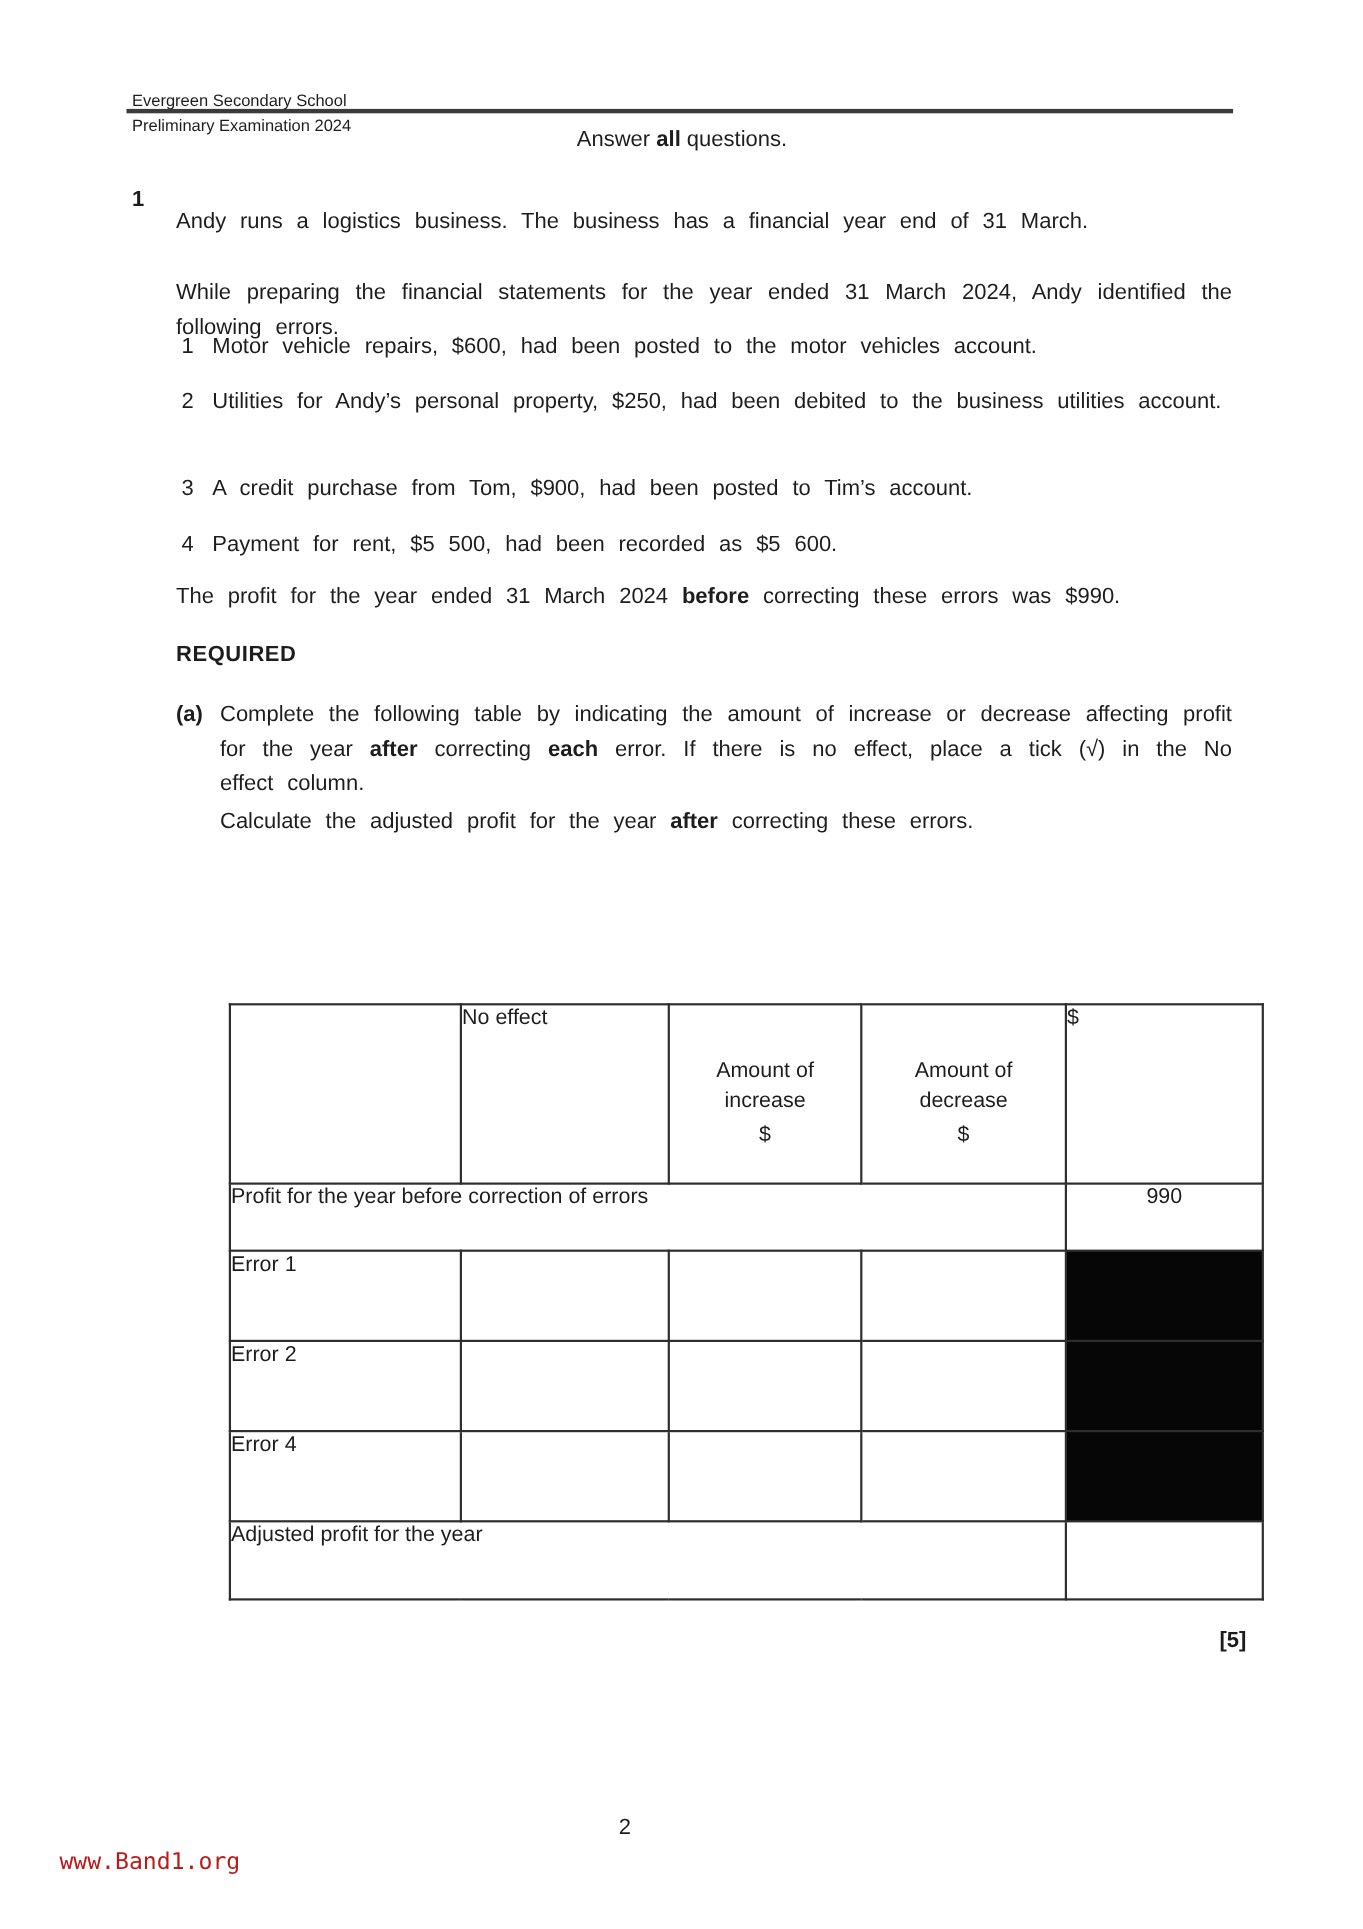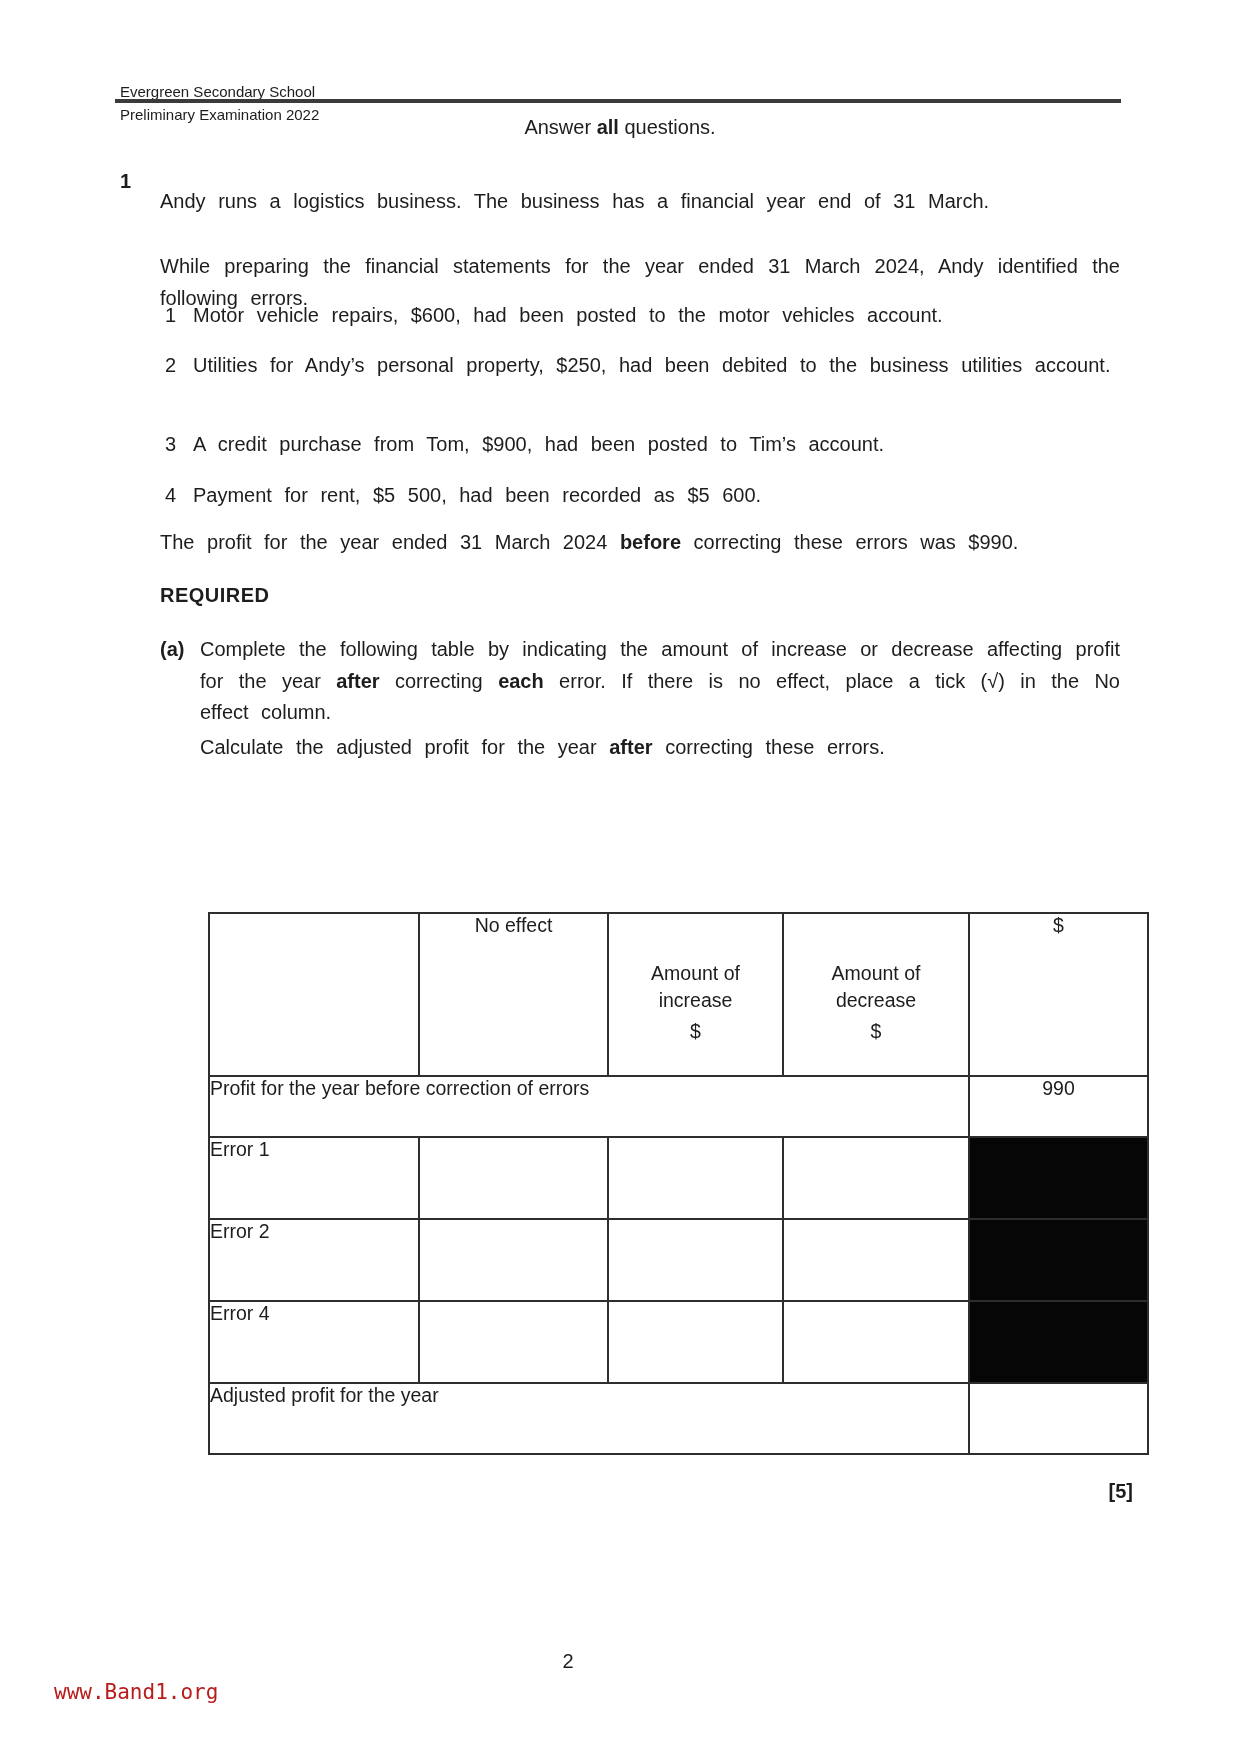--- a/index.html
+++ b/index.html
@@ -26,41 +26,41 @@
   .part-a{position:absolute;left:160px;top:634px;width:960px;display:flex;font-size:20px;line-height:31.5px;}
   .part-a .plabel{flex:0 0 40px;width:40px;font-weight:bold;}
   .part-a .ptext{flex:1;text-align:justify;word-spacing:7px;}
   .calc{position:absolute;left:200px;top:736px;width:920px;font-size:20px;word-spacing:7px;}
   table.atable{
     position:absolute;left:208px;top:912px;width:939px;height:543px;
     border-collapse:collapse;table-layout:fixed;font-size:19.5px;color:#1d1d1d;
   }
   .atable td{border:2px solid #2e2e2e;padding:0;vertical-align:top;background:#ffffff;}
   .atable .hdr-row td{height:119px;}
-  .hdr-center{text-align:center;padding-top:24px;}
+  .hdr-center{text-align:left;padding-top:24px;}
   .hdr-box{box-sizing:border-box;height:119px;display:flex;flex-direction:column;align-items:center;padding:22px 0 12px 0;line-height:27px;margin-top:24px;}
   .hdr-box .dollar{margin-top:auto;}
   .row-profit td{height:53px;}
   .row-error td{height:71px;}
   .row-adj td{height:61px;}
   .cell-label{padding:12px 0 0 14px;text-align:left;}
   .cell-value{text-align:center;padding-top:12px;}
   .cell-black{background:#060606 !important;}
   .marks{position:absolute;right:106px;top:1480px;font-size:20px;font-weight:bold;}
   .page-num{position:absolute;left:548px;top:1650px;width:40px;text-align:center;font-size:20px;}
   .watermark{position:absolute;left:54px;top:1680px;font-family:"DejaVu Sans Mono","Liberation Mono",monospace;font-size:21px;color:#b91c1c;}
 </style>
 </head>
 <body>
 
 <div class="page">
 
   <div class="hdr-left">
     <div>Evergreen Secondary School</div>
-    <div>Preliminary Examination 2022</div>
+    <div>Preliminary Examination 2024</div>
   </div>
   <div class="hdr-rule"></div>
 
   <div class="instruction"><span>Answer </span><b>all</b><span> questions.</span></div>
 
   <div class="q1">
     <div class="qnum">1</div>
     <div class="qtext">Andy runs a logistics business.  The business has a financial year end of 31 March.</div>
   </div>
 

